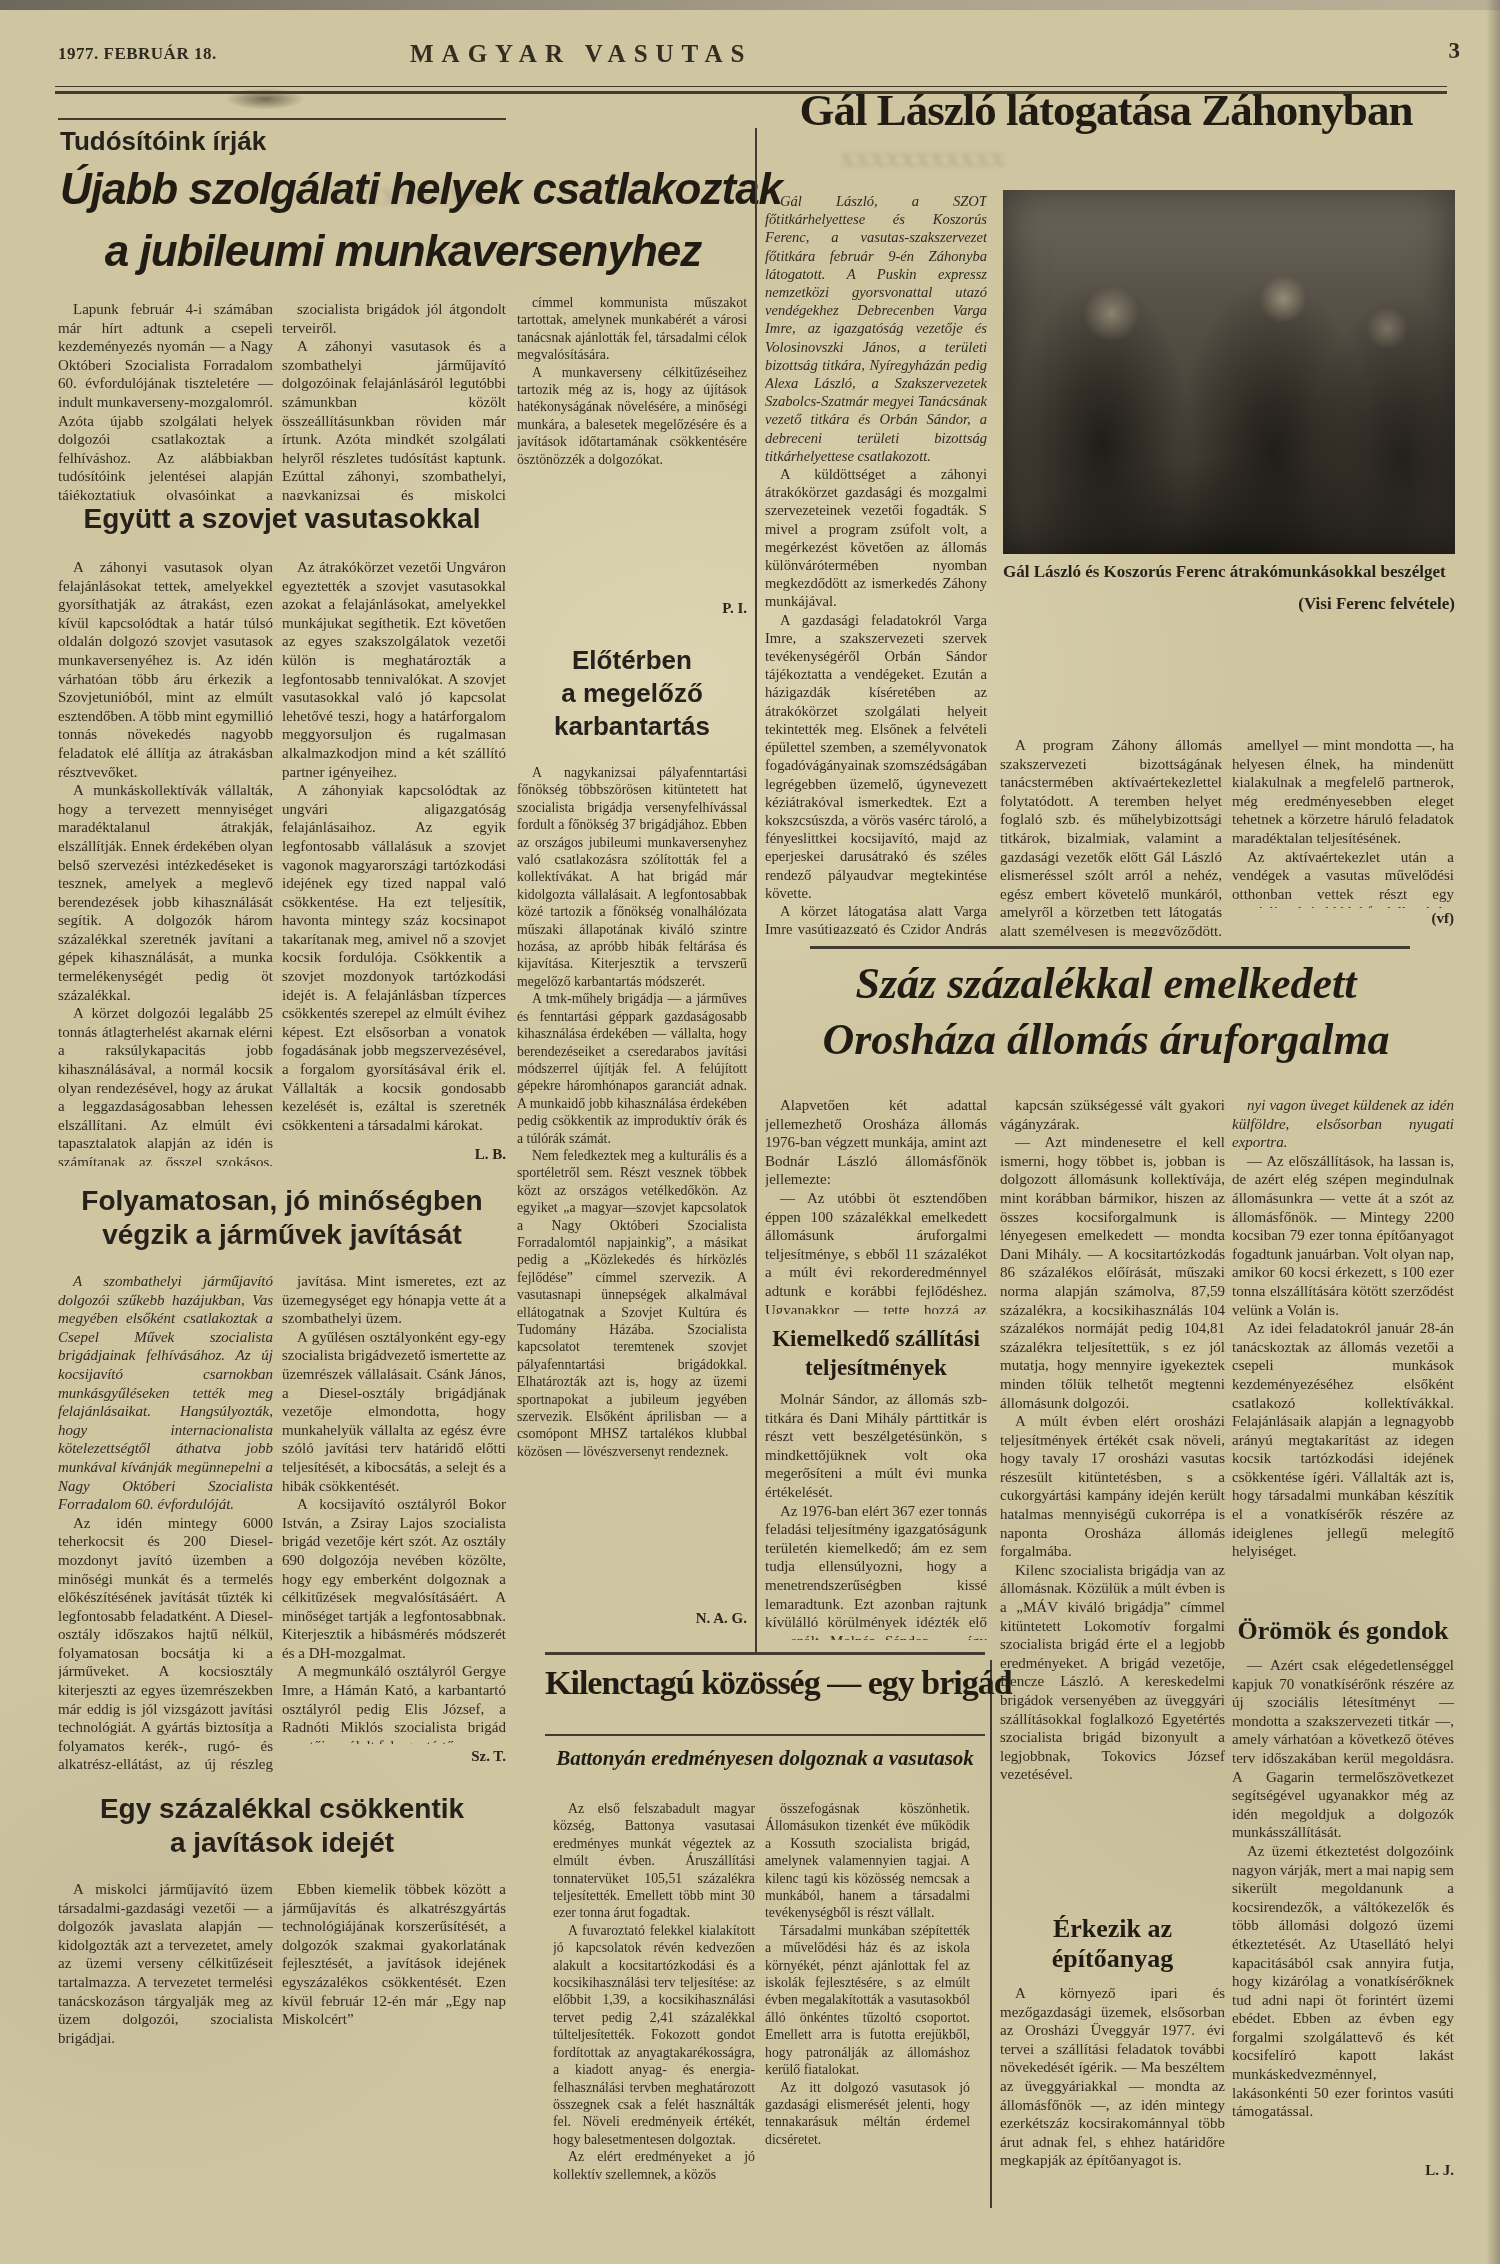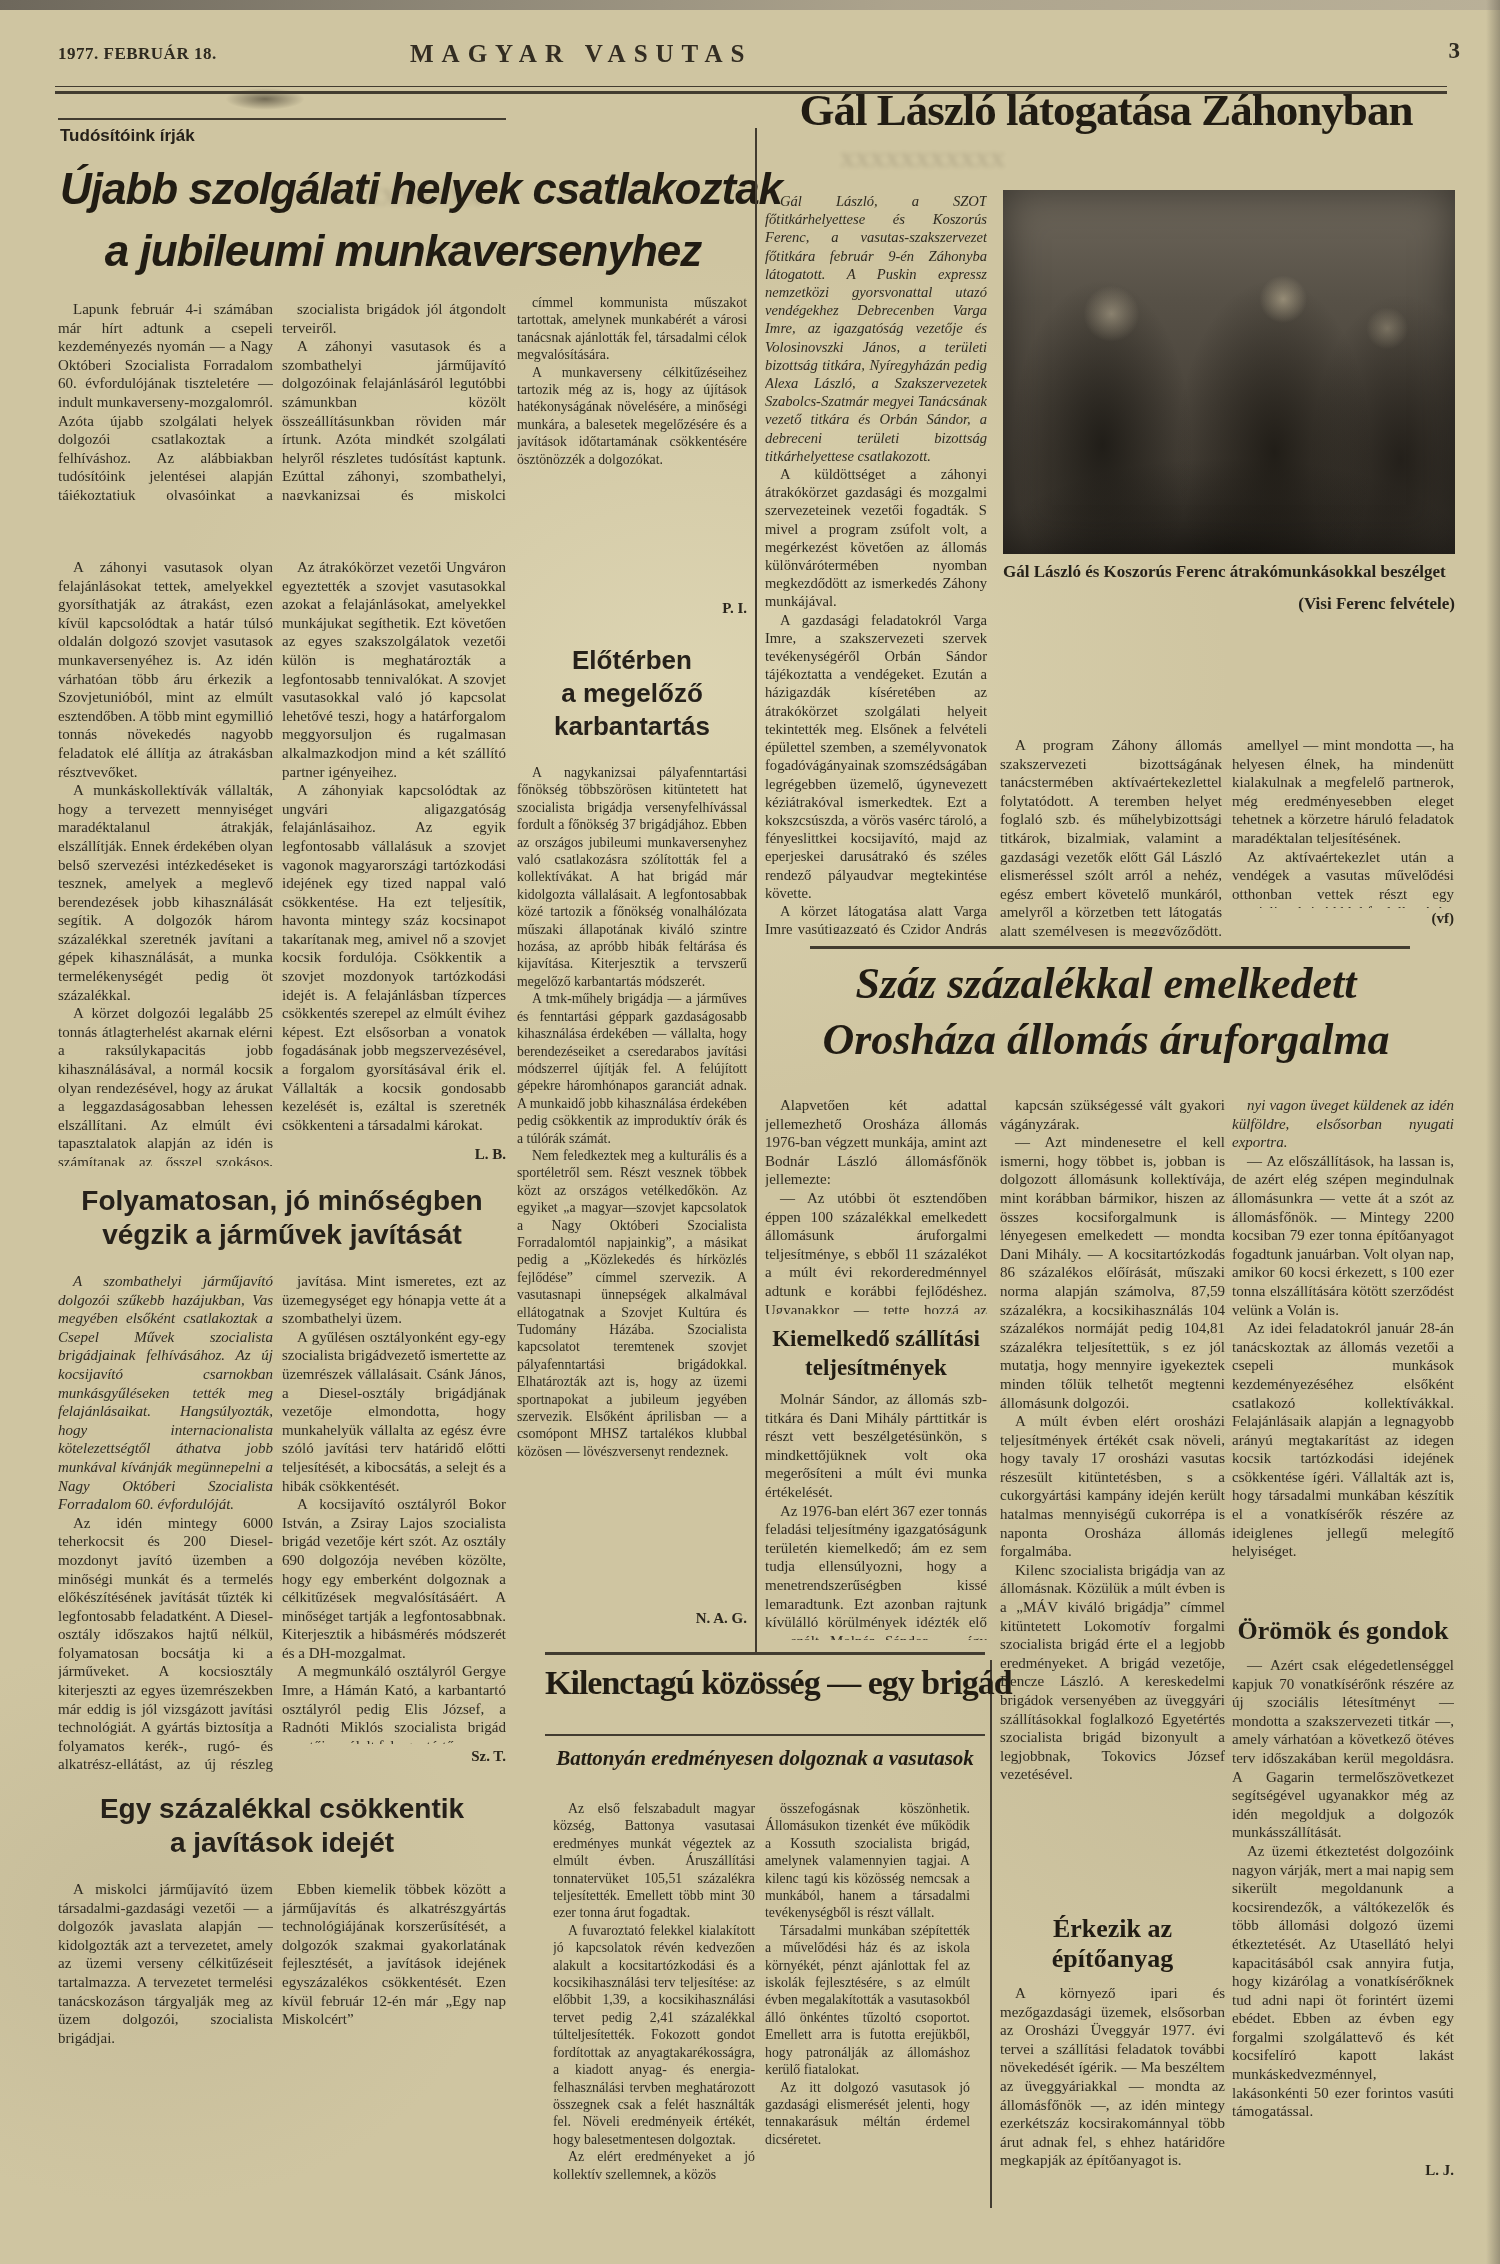--- a/index.html
+++ b/index.html
@@ -16,21 +16,21 @@
     background:linear-gradient(90deg,#55504a 0%,#7d776c 30%,#a49b88 60%,#b4ab96 100%);opacity:.8;}
   #page::after{content:"";position:absolute;right:0;top:0;width:14px;height:100%;
     background:linear-gradient(270deg,rgba(90,84,72,.45),rgba(0,0,0,0));}
   .abs{position:absolute;}
   .rule{background:#423c30;}
   .body-col{font-size:15px;line-height:18.6px;text-align:justify;overflow:hidden;}
   .body-col p{margin:0;text-indent:15px;}
   .body-col.small{font-size:13.8px;line-height:17.4px;}
   .body-col.first-italic p:first-child{font-style:italic;}
   .sig{font-weight:bold;text-align:right;font-size:15px;color:#2b261c;}
-  .kicker{font-family:"Liberation Sans", sans-serif;font-weight:bold;font-size:17px;color:#26211a;}
+  .kicker{font-family:"Liberation Sans", sans-serif;font-weight:bold;font-size:26px;color:#26211a;}
   .headline-italic-sans{font-family:"Liberation Sans", sans-serif;font-weight:bold;font-style:italic;
     font-size:44px;letter-spacing:-1px;color:#211c13;white-space:nowrap;}
   .subhead-sans{font-family:"Liberation Sans", sans-serif;font-weight:bold;font-size:28px;
     color:#26211a;text-align:center;line-height:34px;}
   .serif-head{font-weight:bold;color:#211c13;text-align:center;}
   .caption{font-weight:bold;font-size:17px;color:#26221a;}
   .ghost{filter:blur(2px);opacity:.1;color:#1d1207;font-weight:bold;pointer-events:none;}
   .photo{
     background:
       radial-gradient(circle 40px at 24% 34%, rgba(200,188,160,.5), rgba(0,0,0,0) 70%),
@@ -70,20 +70,21 @@
   <div class="abs body-col" style="left:282px;top:300px;width:224px;height:200px;">
       <p>szocialista brigádok jól átgondolt terveiről.</p>
       <p>A záhonyi vasutasok és a szombathelyi járműjavító dolgozóinak felajánlásáról legutóbbi számunkban közölt összeállításunkban röviden már írtunk. Azóta mindkét szolgálati helyről részletes tudósítást kaptunk. Ezúttal záhonyi, szombathelyi, nagykanizsai és miskolci tudósítóinktól közlünk összeállítást.</p>
     </div>
   <div class="abs body-col small" style="left:517px;top:294px;width:230px;height:302px;">
       <p>címmel kommunista műszakot tartottak, amelynek munkabérét a városi tanácsnak ajánlották fel, társadalmi célok megvalósítására.</p>
       <p>A munkaverseny célkitűzéseihez tartozik még az is, hogy az újítások hatékonyságának növelésére, a minőségi munkára, a balesetek megelőzésére és a javítások időtartamának csökkentésére ösztönözzék a dolgozókat.</p>
     </div>
   <div class="abs sig" style="left:517px;top:600px;width:230px;">P. I.</div>
 
+  <div class="abs subhead-sans" style="left:58px;top:502px;width:448px;">Együtt a szovjet vasutasokkal</div>
   <div class="abs body-col" style="left:58px;top:558px;width:215px;height:608px;">
       <p>A záhonyi vasutasok olyan felajánlásokat tettek, amelyekkel gyorsíthatják az átrakást, ezen kívül kapcsolódtak a határ túlsó oldalán dolgozó szovjet vasutasok munkaversenyéhez is. Az idén várhatóan több áru érkezik a Szovjetunióból, mint az elmúlt esztendőben. A több mint egymillió tonnás növekedés nagyobb feladatok elé állítja az átrakásban résztvevőket.</p>
       <p>A munkáskollektívák vállalták, hogy a tervezett mennyiséget maradéktalanul átrakják, elszállítják. Ennek érdekében olyan belső szervezési intézkedéseket is tesznek, amelyek a meglevő berendezések jobb kihasználását segítik. A dolgozók három százalékkal szeretnék javítani a gépek kihasználását, a munka termelékenységét pedig öt százalékkal.</p>
       <p>A körzet dolgozói legalább 25 tonnás átlagterhelést akarnak elérni a raksúlykapacitás jobb kihasználásával, a normál kocsik olyan rendezésével, hogy az árukat a leggazdaságosabban lehessen elszállítani. Az elmúlt évi tapasztalatok alapján az idén is számítanak az ősszel szokásos, átlagostól nagyobb forgalomra, ezért hatvanezer óra társadalmi munkát vállaltak.</p>
     </div>
   <div class="abs body-col" style="left:282px;top:558px;width:224px;height:584px;">
       <p>Az átrakókörzet vezetői Ungváron egyeztették a szovjet vasutasokkal azokat a felajánlásokat, amelyekkel munkájukat segíthetik. Ezt követően az egyes szakszolgálatok vezetői külön is meghatározták a legfontosabb tennivalókat. A szovjet vasutasokkal való jó kapcsolat lehetővé teszi, hogy a határforgalom meggyorsuljon és rugalmasan alkalmazkodjon mind a két szállító partner igényeihez.</p>
       <p>A záhonyiak kapcsolódtak az ungvári aligazgatóság felajánlásaihoz. Az egyik legfontosabb vállalásuk a szovjet vagonok magyarországi tartózkodási idejének egy tized nappal való csökkentése. Ha ezt teljesítik, havonta mintegy száz kocsinapot takarítanak meg, amivel nő a szovjet kocsik fordulója. Csökkentik a szovjet mozdonyok tartózkodási idejét is. A felajánlásban tízperces csökkentés szerepel az elmúlt évihez képest. Ezt elsősorban a vonatok fogadásának jobb megszervezésével, a forgalom gyorsításával érik el. Vállalták a kocsik gondosabb kezelését is, ezáltal is szeretnék csökkenteni a társadalmi károkat.</p>
     </div>
   <div class="abs sig" style="left:282px;top:1146px;width:224px;">L. B.</div>

